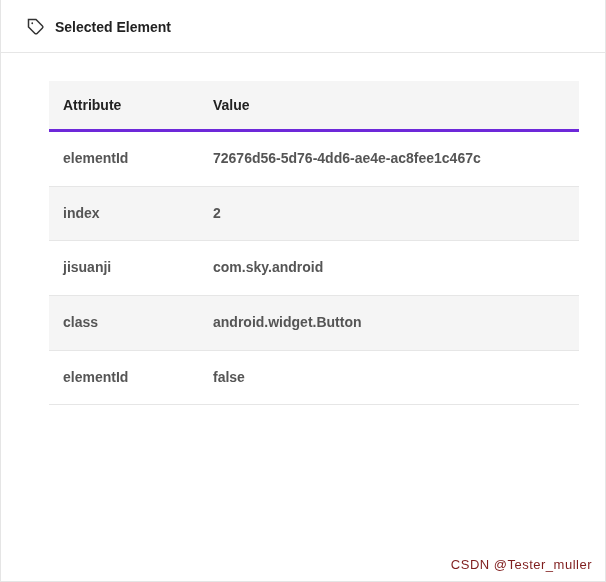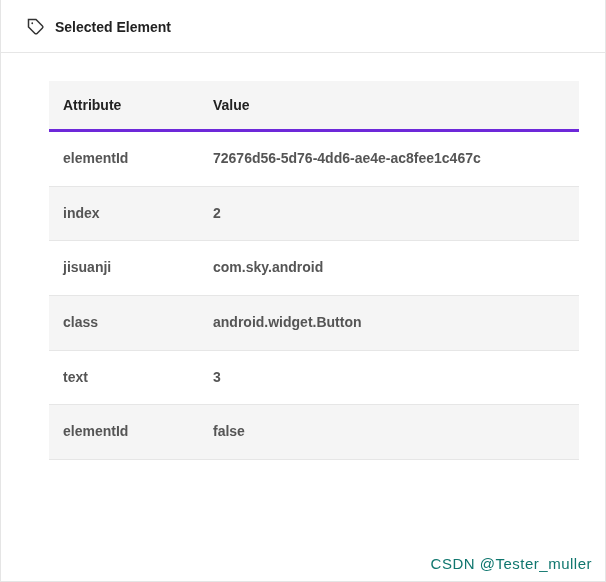--- a/index.html
+++ b/index.html
@@ -59,22 +59,22 @@
     word-break: break-all;
     line-height: 1.55;
     font-weight: bold;
   }
   tbody tr:nth-child(even) td { background: #f5f5f5; }
   tbody tr:nth-child(odd) td { background: #fff; }
   .watermark {
     position: absolute;
     right: 14px;
     bottom: 10px;
-    font-size: 15px;
-    color: #0f766e;
+    font-size: 13px;
+    color: #7f1d1d;
     letter-spacing: 0.5px;
     font-family: "Segoe UI", sans-serif;
     pointer-events: none;
   }
 </style>
 </head>
 <body>
 
 <div class="outer">
   <div class="panel-header">
@@ -110,24 +110,20 @@
         </tr>
         <tr>
           <td>jisuanji</td>
           <td>com.sky.android</td>
         </tr>
         <tr>
           <td>class</td>
           <td>android.widget.Button</td>
         </tr>
         <tr>
-          <td>text</td>
-          <td>3</td>
-        </tr>
-        <tr>
           <td>elementId</td>
           <td>false</td>
         </tr>
       </tbody>
     </table>
   </div>
 </div>
 
 <div class="watermark">CSDN @Tester_muller</div>
 

